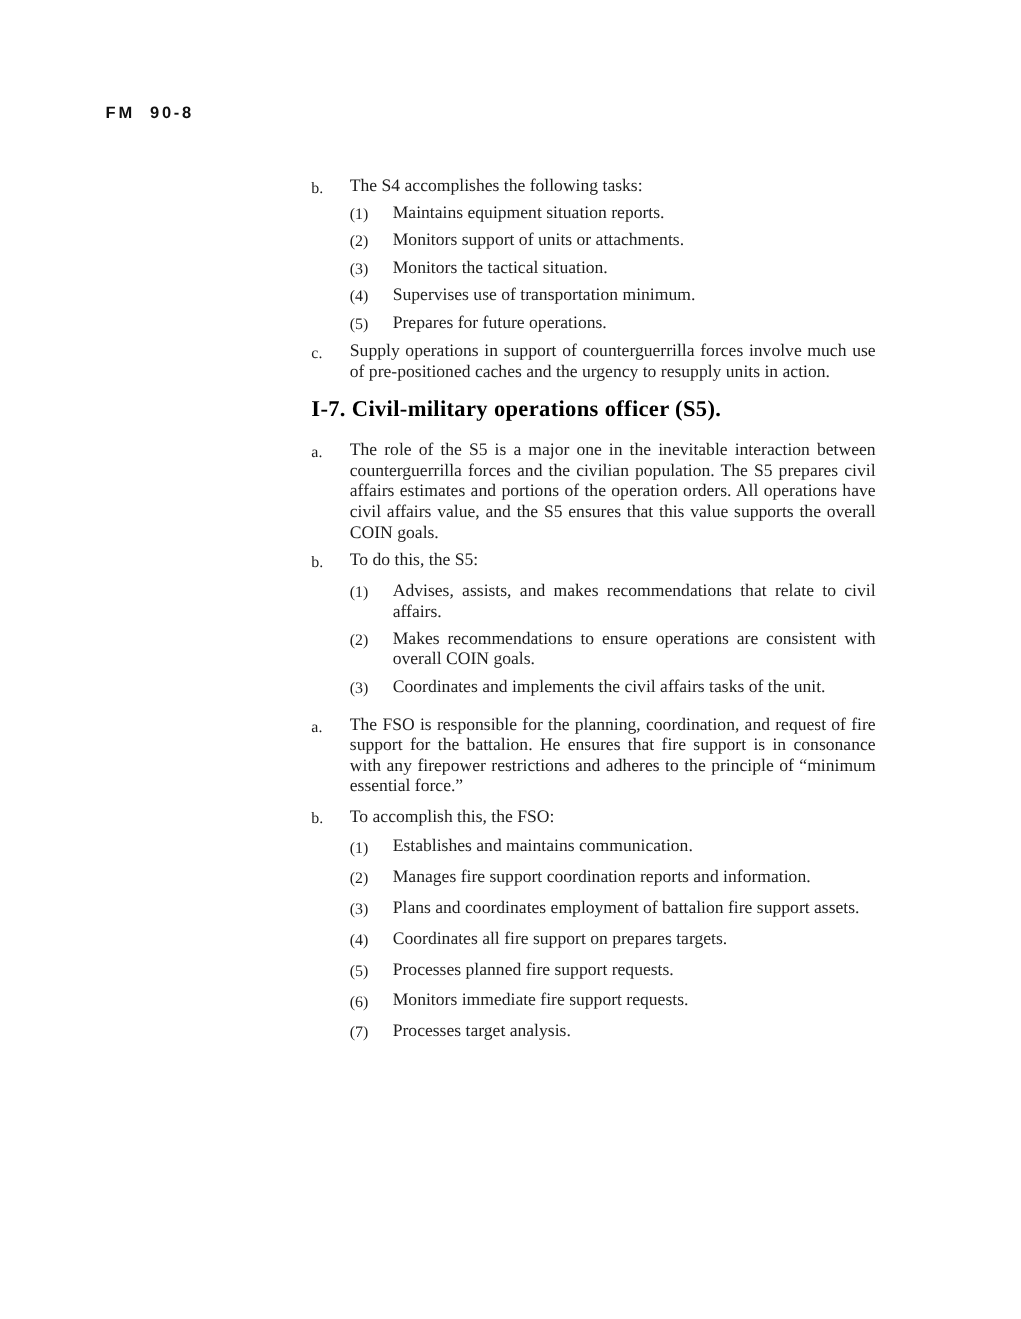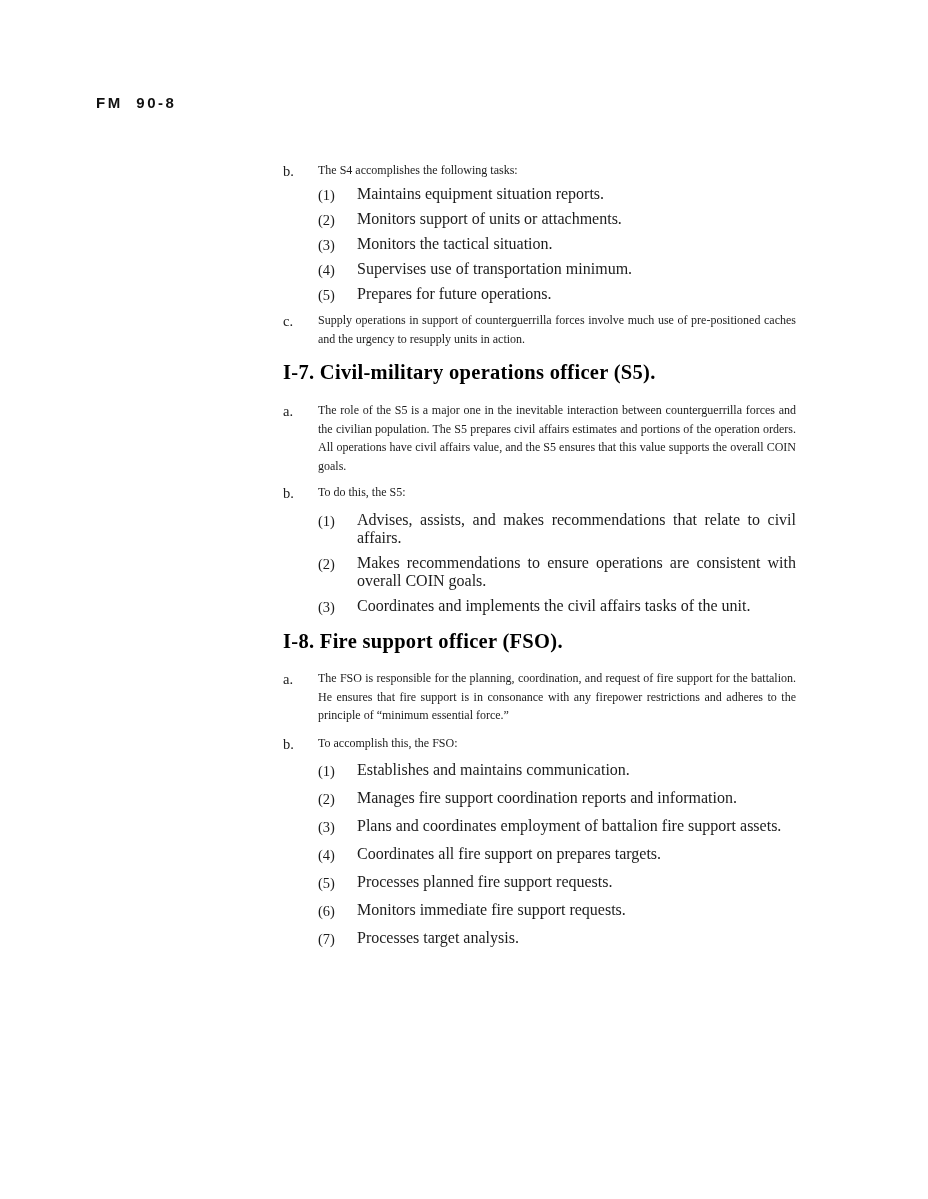--- a/index.html
+++ b/index.html
@@ -25,21 +25,21 @@
   }
   .content {
     position:absolute; left:283px; top:161px; width:513px;
   }
   .para { display:flex; }
   .plabel {
     width:35px; flex:0 0 35px;
     font-size:14.5px; line-height:18px; padding-top:1px;
   }
   .ptext {
-    flex:1; font-size:12px; line-height:18.6px;
+    flex:1; font-size:16px; line-height:18.6px;
     text-align:justify;
   }
   .items { margin-left:35px; }
   .item { display:flex; }
   .inum {
     width:39px; flex:0 0 39px;
     font-size:14.5px; line-height:19px; padding-top:1px;
   }
   .itext {
     flex:1; font-size:16px; line-height:18.6px;
@@ -125,21 +125,20 @@
       <div class="item">
         <span class="inum">(2)</span>
         <span class="itext">Makes recommendations to ensure operations are consistent with overall COIN goals.</span>
       </div>
       <div class="item">
         <span class="inum">(3)</span>
         <span class="itext">Coordinates and implements the civil affairs tasks of the unit.</span>
       </div>
     </div>
 
-    <h2 class="sec-heading">I-8. Fire support officer (FSO).</h2>
 
     <div class="para mt15">
       <span class="plabel">a.</span>
       <span class="ptext">The FSO is responsible for the planning, coordination, and request of fire support for the battalion. He ensures that fire support is in consonance with any firepower restrictions and adheres to the principle of “minimum essential force.”</span>
     </div>
 
     <div class="para mt9">
       <span class="plabel">b.</span>
       <span class="ptext">To accomplish this, the FSO:</span>
     </div>

